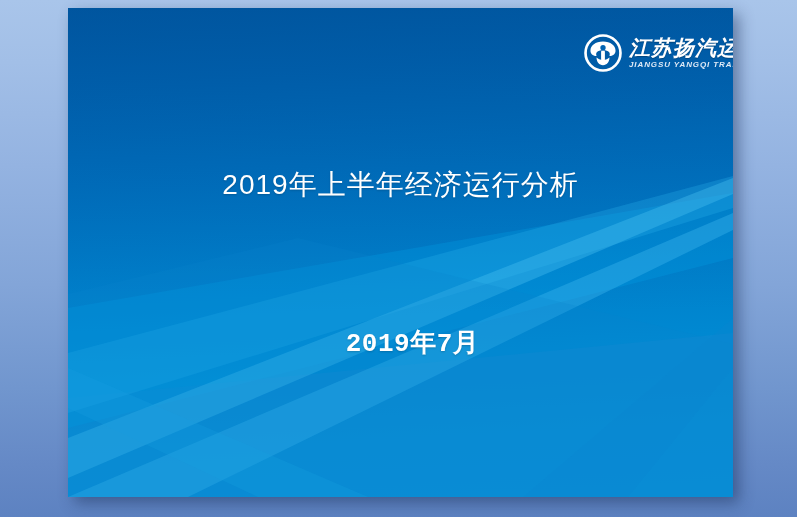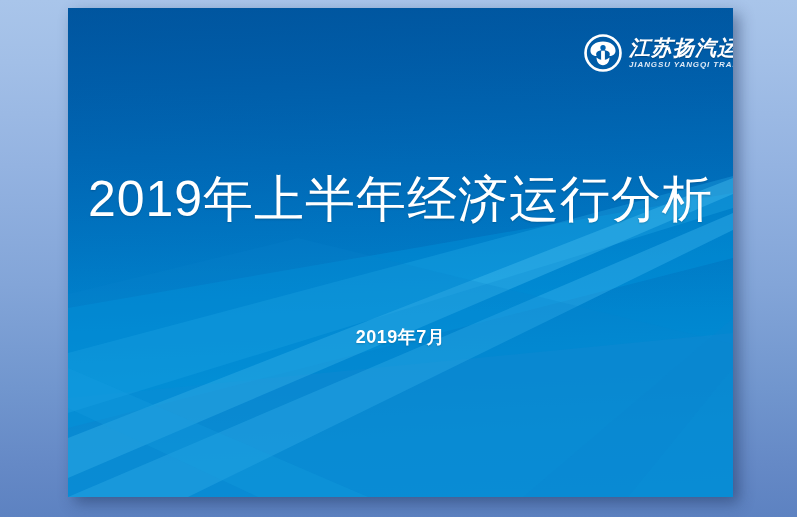--- a/index.html
+++ b/index.html
@@ -109,38 +109,39 @@
     height: 100%;
     pointer-events: none;
   }
   #slide-title {
     position: absolute;
     left: 0;
     top: 158px;
     width: 100%;
     text-align: center;
     color: #ffffff;
-    font-size: 50px;
+    font-size: 28px;
     font-weight: 300;
     letter-spacing: 1px;
     white-space: nowrap;
     text-shadow: 0 1px 2px rgba(0,0,0,0.18);
   }
   #slide-subtitle {
     position: absolute;
-    left: 0;
+    left: 12px;
     top: 317px;
     width: 100%;
     text-align: center;
     color: #ffffff;
-    font-size: 18px;
+    font-size: 26px;
     font-weight: bold;
     letter-spacing: 0.5px;
     white-space: nowrap;
     text-shadow: 0 1px 2px rgba(0,0,0,0.18);
+    font-family: Liberation Mono, monospace;
   }
 </style>
 </head>
 <body>
 
 <div id="app-root">
 
   <div id="slide">
 
     <div class="top-wash"></div>

